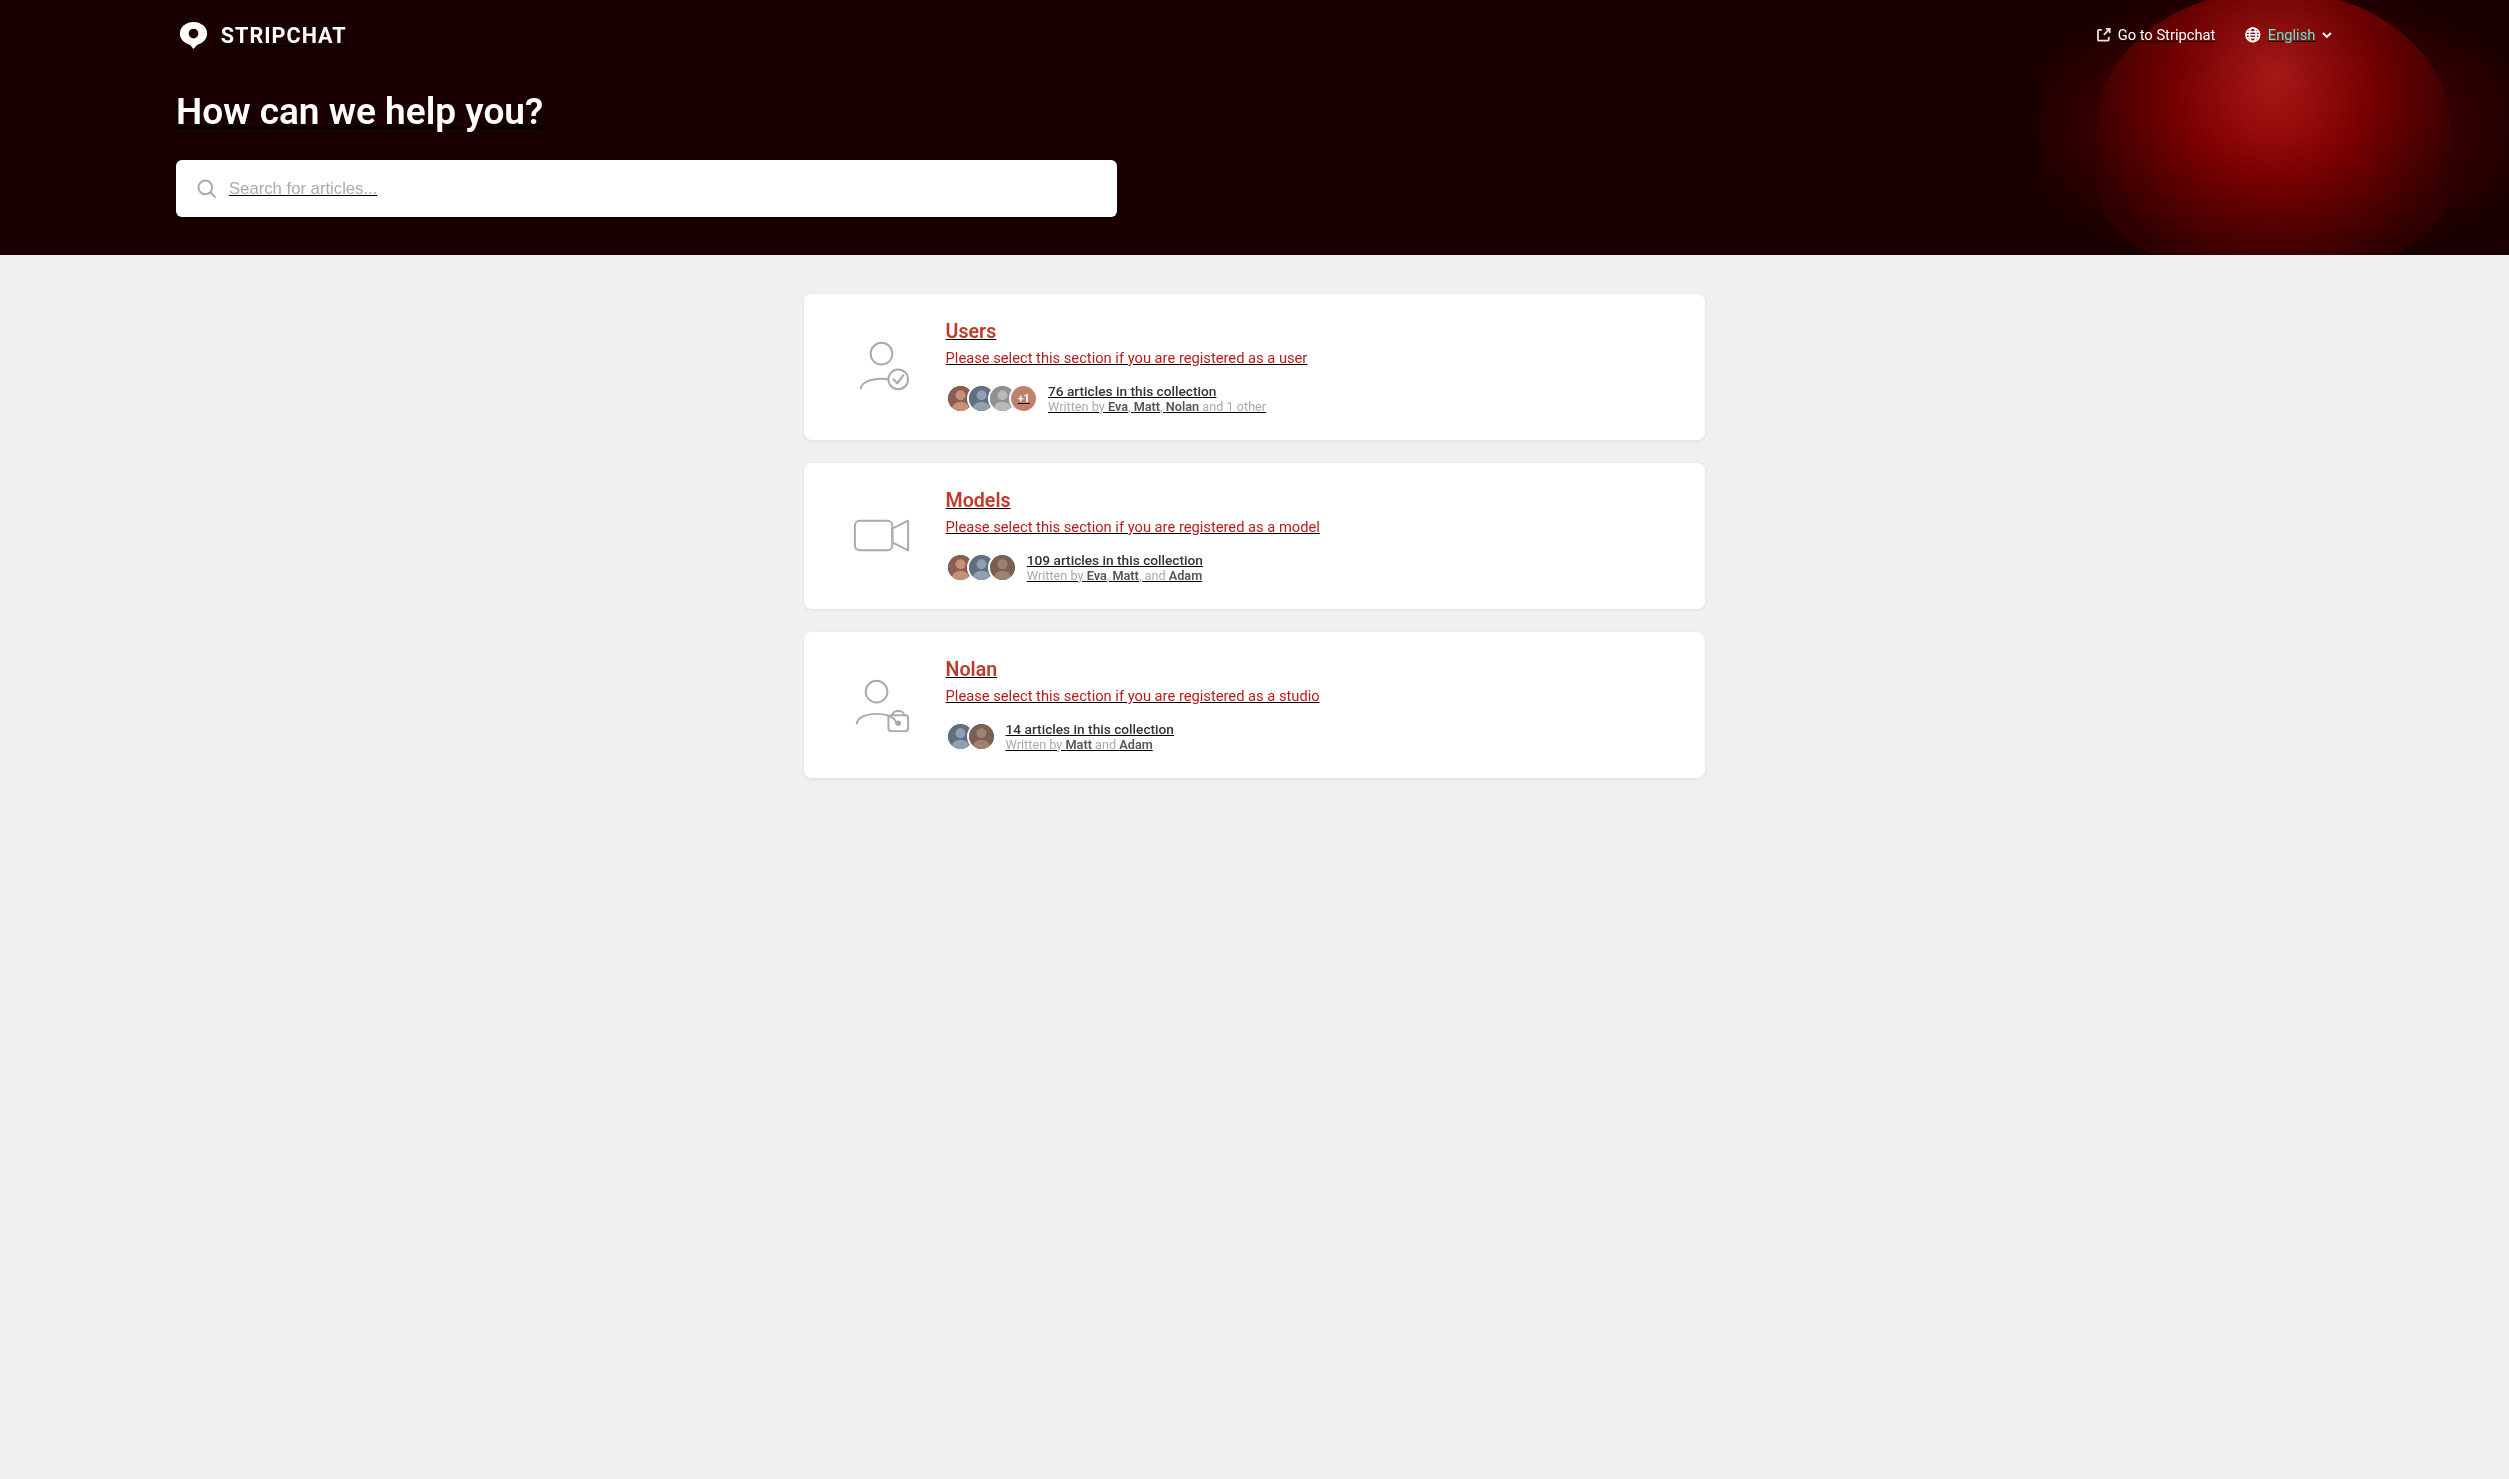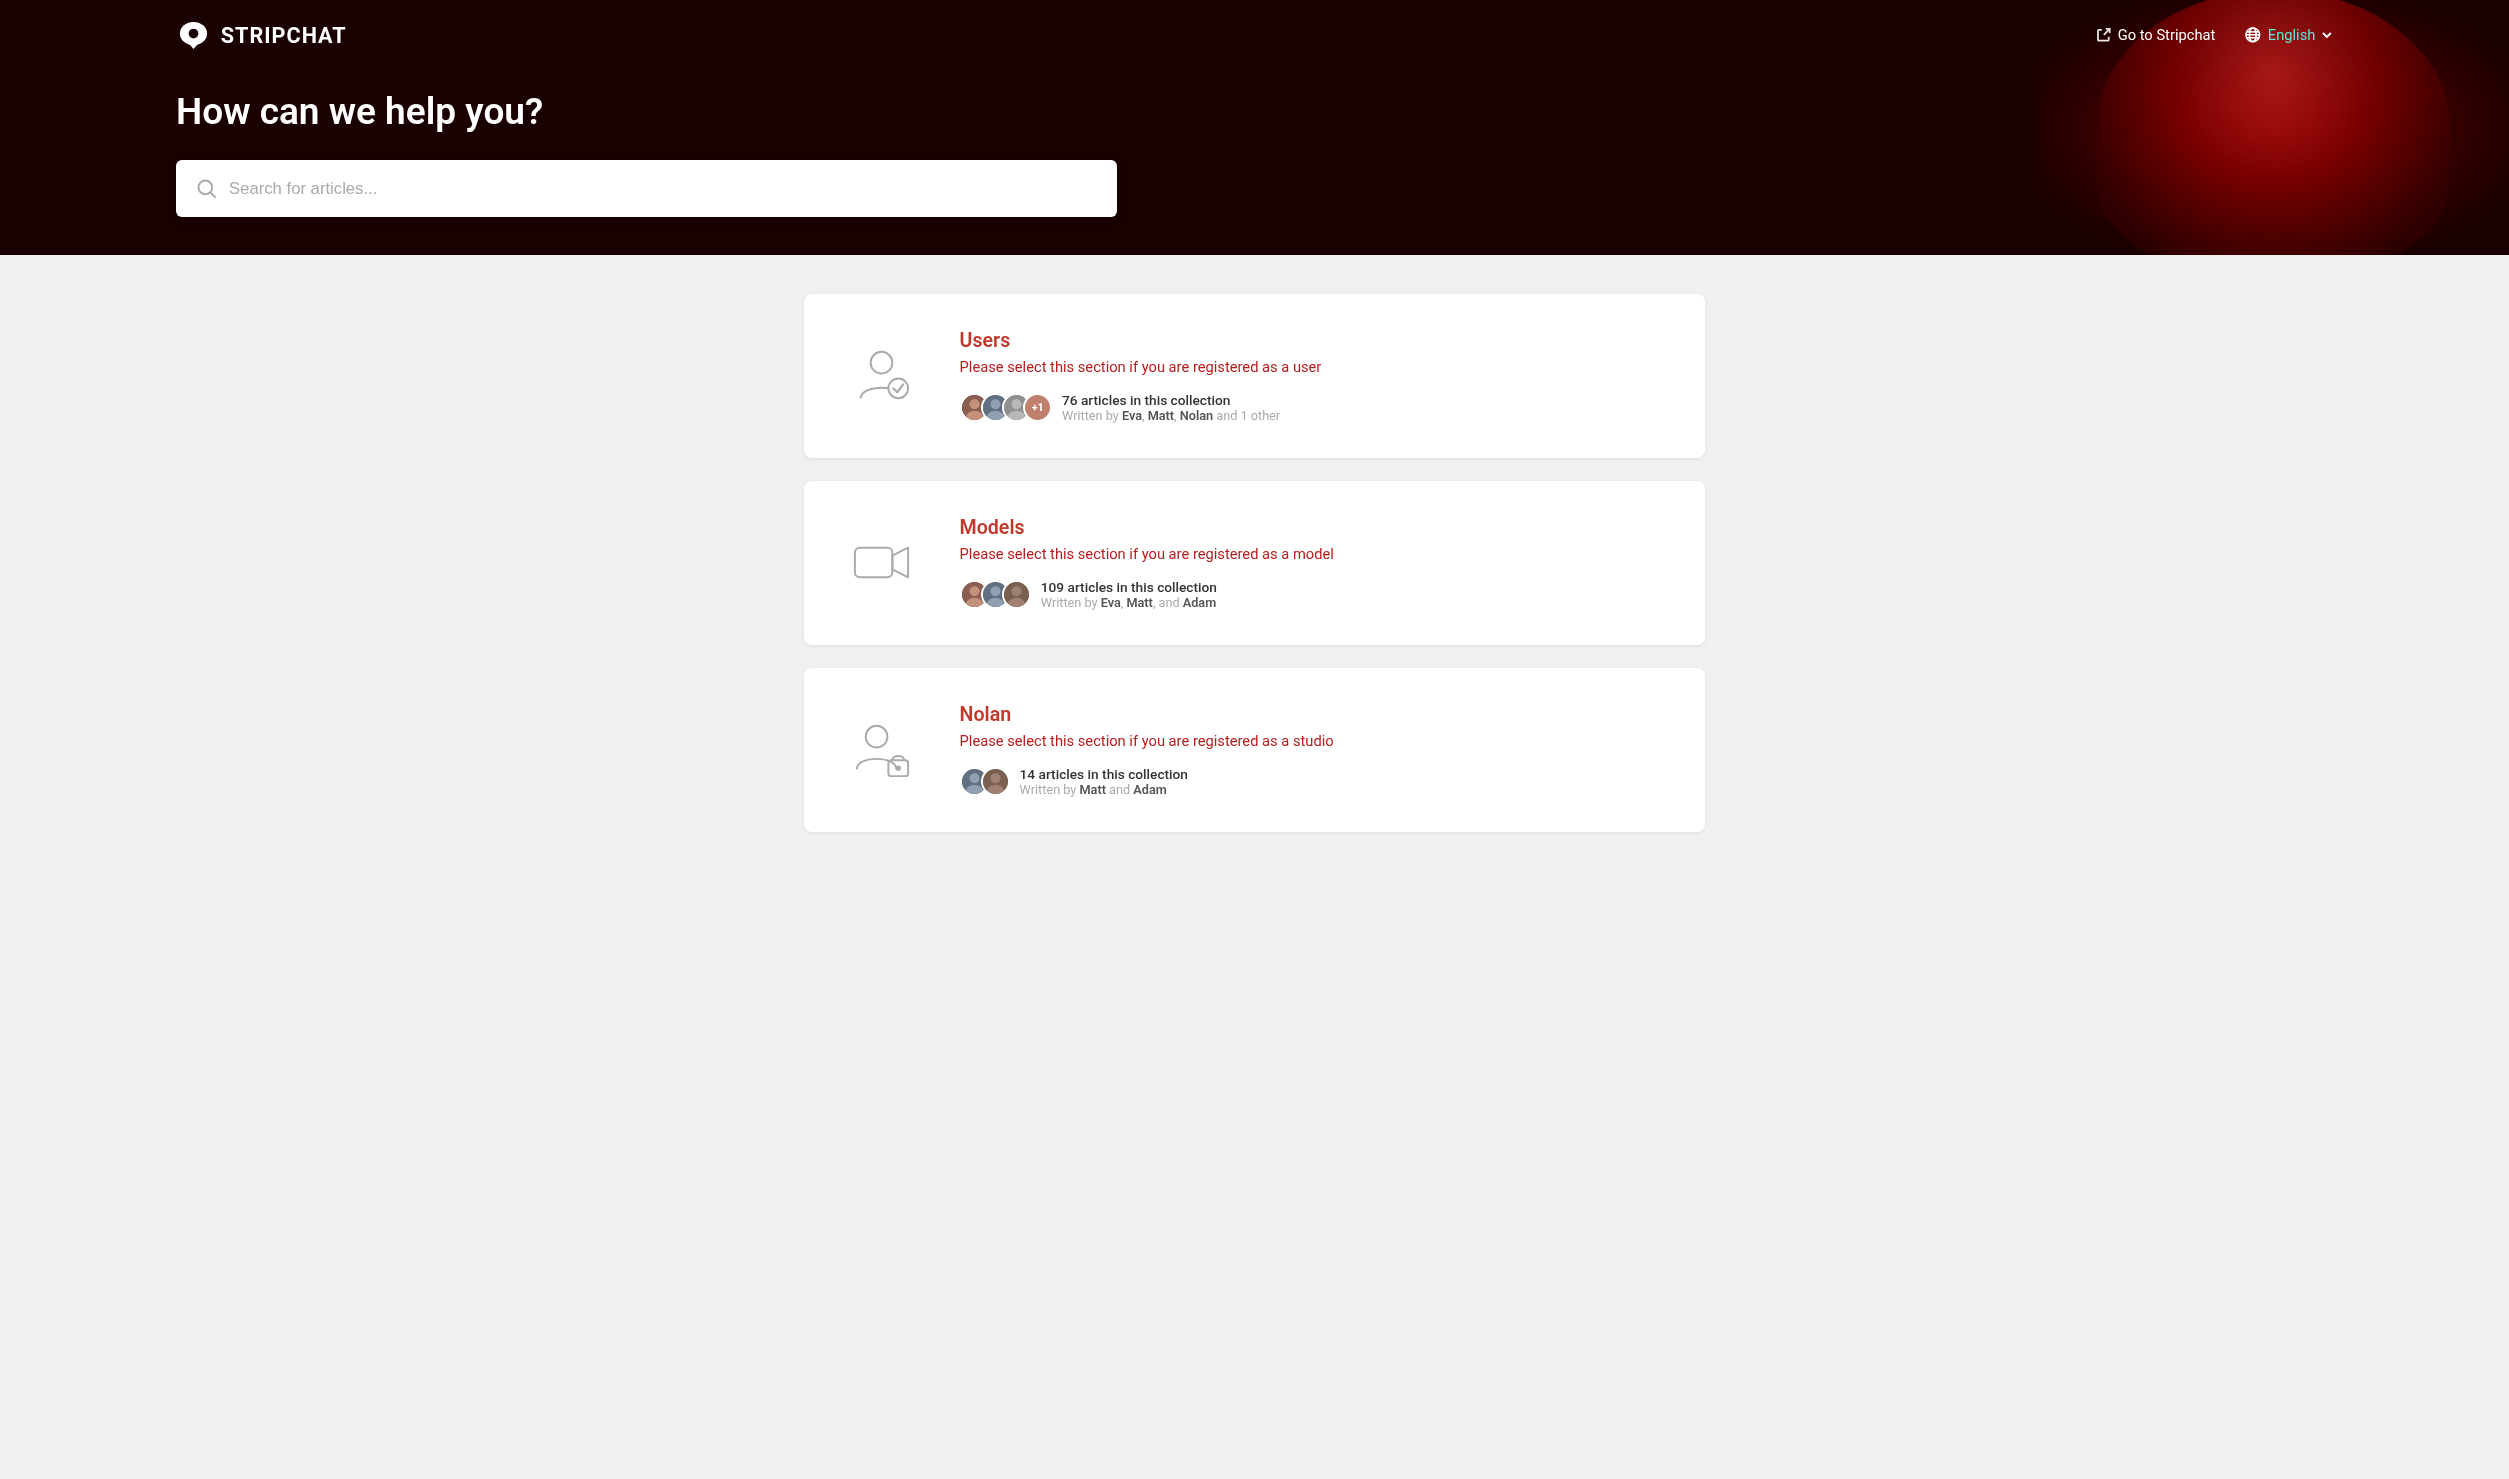--- a/index.html
+++ b/index.html
@@ -11,20 +11,21 @@
 
     
     .hero {
       position: relative;
       background: #1a0000;
       min-height: 255px;
       overflow: hidden;
       display: flex;
       flex-direction: column;
       padding: 0 0 22px 0;
+      text-decoration: underline;
     }
     .hero-bg {
       position: absolute;
       right: 0;
       top: 0;
       width: 470px;
       height: 100%;
       background: radial-gradient(ellipse at center, #8b0000 0%, #4a0000 40%, #1a0000 80%);
       opacity: 0.85;
     }
@@ -130,27 +131,28 @@
       max-width: 941px;
       margin: 0 auto;
       padding: 39px 19.6px 59px 19.6px;
     }
 
     
     .collection-card {
       background: #fff;
       border-radius: 7.8px;
       margin-bottom: 23.5px;
-      padding: 35px 39px;
-      display: flex;
-      align-items: center;
-      gap: 39px;
+      padding: 26px 39px;
+      display: flex;
+      align-items: center;
+      gap: 25px;
       box-shadow: 0 1px 3.9px rgba(0,0,0,0.08);
       cursor: pointer;
       transition: box-shadow 0.2s;
+      text-decoration: underline;
     }
     .collection-icon {
       flex-shrink: 0;
       width: 78px;
       display: flex;
       align-items: center;
       justify-content: center;
     }
     .collection-icon svg {
       width: 69px;

